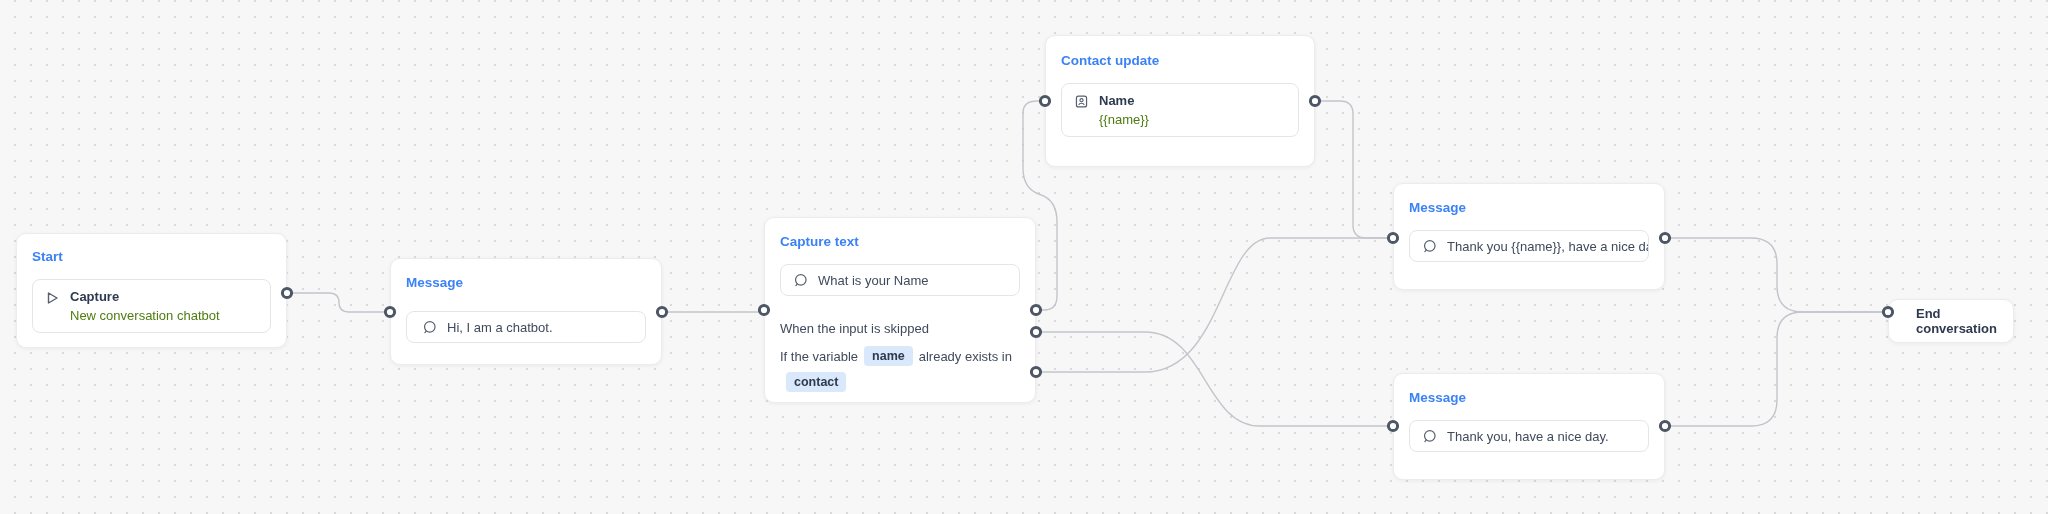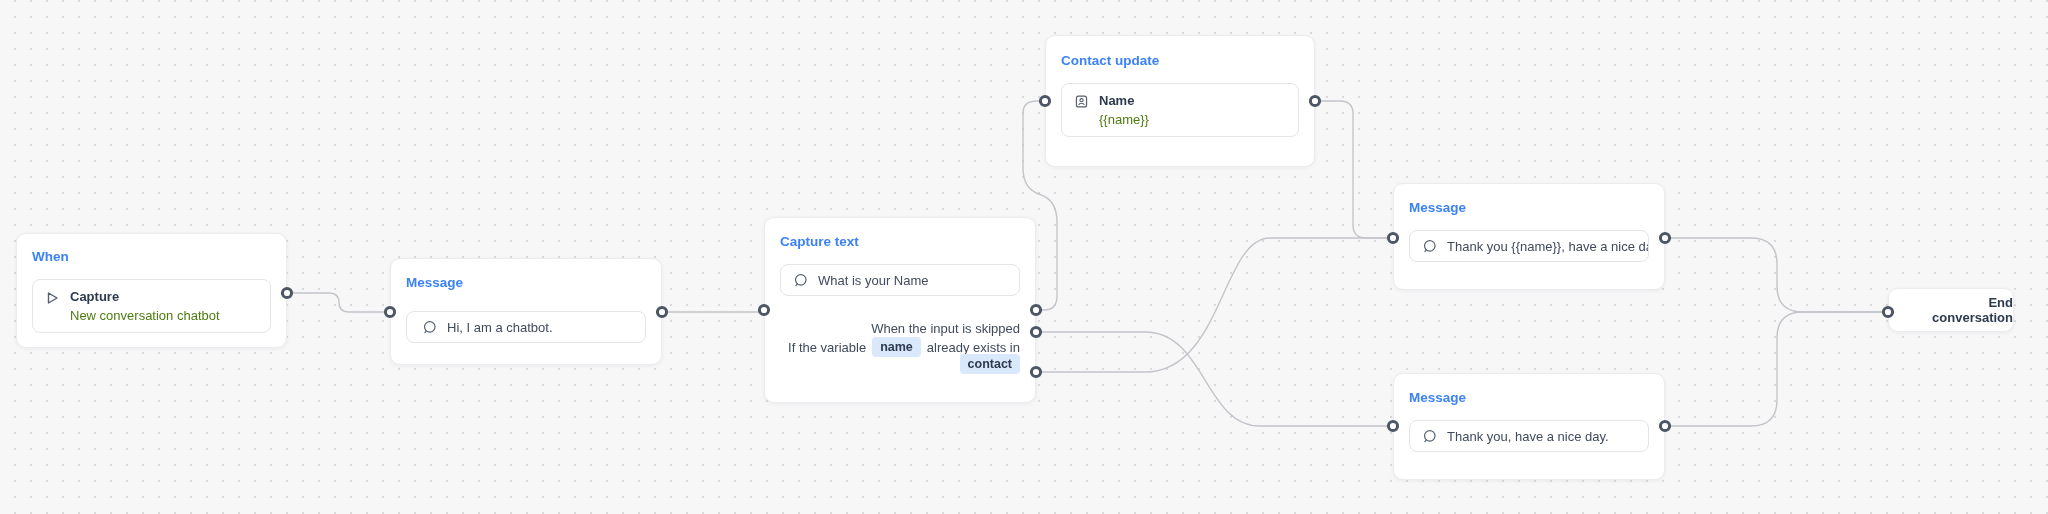--- a/index.html
+++ b/index.html
@@ -25,21 +25,21 @@
     border:1px solid #e4e5e9;border-radius:8px;padding:0 12px;height:32px;
     font-size:13px;color:#3f4a5c;white-space:nowrap;overflow:hidden;
   }
   .item.two-line{height:54px;align-items:flex-start;padding-top:9px;}
   .item .icon{flex:0 0 auto;display:inline-flex;color:#566070;}
   .item.two-line .icon{margin-top:1px;}
   .item-text{display:flex;flex-direction:column;gap:3px;}
   .item-label{font-weight:700;color:#2e3a4f;font-size:13px;line-height:16px;}
   .item-sub{font-weight:400;color:#4d7c0f;font-size:13px;line-height:16px;}
   .item-single{font-size:13px;color:#3f4a5c;}
-  .branches{margin-top:24px;display:flex;flex-direction:column;align-items:flex-end;}
+  .branches{margin-top:24px;display:flex;flex-direction:column;align-items:flex-start;gap:9px;}
   .branch-line{font-size:13px;color:#3f4a5c;line-height:17px;display:flex;align-items:center;}
   .pill{
     display:inline-block;background:#d9e8fb;color:#2e3a4f;font-weight:600;font-size:12.5px;
     border-radius:4px;padding:2.5px 8px;margin:0 6px;line-height:15px;
   }
   .pill.last{margin-right:0;}
   .end-node{
     position:absolute;background:#fff;border:1px solid #ececef;border-radius:10px;
     box-shadow:0 1px 4px rgba(25,32,56,.06);display:flex;align-items:center;
     font-size:13px;font-weight:700;color:#2e3a4f;padding-left:15px;
@@ -55,21 +55,21 @@
     <path d="M662 312 H764"></path>
     <path d="M1036 310 H1044 Q1057 310 1057 296 V222 Q1057 200 1040 194.5 Q1023 189 1023 168 V113 Q1023 101 1037 101 H1045"></path>
     <path d="M1315 101 H1340 Q1353 101 1353 114 V225 Q1353 238 1366 238 H1393"></path>
     <path d="M1036 332 H1145 C1205 332 1205 426 1260 426 H1393"></path>
     <path d="M1036 372 H1145 C1222 372 1222 238 1270 238 H1393"></path>
     <path d="M1665 238 H1751 Q1777 238 1777 264 V286 Q1777 312 1803 312 H1888"></path>
     <path d="M1665 426 H1751 Q1777 426 1777 400 V338 Q1777 312 1803 312 H1888"></path>
   </svg>
 
   <div class="node" style="left:16px;top:233px;width:271px;height:115px;padding-top:15px;">
-    <div class="node-title">When</div>
+    <div class="node-title">Start</div>
     <div class="item two-line">
       <span class="icon">
         <svg width="15" height="16" viewBox="0 0 15 16">
             <path d="M3.5 3 L12 8 L3.5 13 Z" fill="none" stroke="#566070" stroke-width="1.4" stroke-linejoin="round"></path>
           </svg>
       </span>
       <div class="item-text">
         <span class="item-label">Capture</span>
         <span class="item-sub">New conversation chatbot</span>
       </div>
@@ -151,21 +151,21 @@
       <span class="icon">
         <svg width="15" height="15" viewBox="0 0 16 16">
             <circle cx="8.3" cy="7.3" r="5.6" fill="none" stroke="#566070" stroke-width="1.3"></circle>
             <path d="M4.6 11.6 L3.1 13.4" stroke="#566070" stroke-width="1.3" stroke-linecap="round" fill="none"></path>
           </svg>
       </span>
       <span class="item-single">Thank you, have a nice day.</span>
     </div>
   </div>
 
-  <div class="end-node" style="left:1888px;top:288px;width:126px;height:44px;text-align:right;">
+  <div class="end-node" style="left:1888px;top:299px;width:126px;height:44px;">
     <span style="margin-left:12px;">End conversation</span>
   </div>
 
   <svg class="layer ports" width="2048" height="514">
     <circle cx="287" cy="293" r="4.6"></circle>
     <circle cx="390" cy="312" r="4.6"></circle>
     <circle cx="662" cy="312" r="4.6"></circle>
     <circle cx="764" cy="310" r="4.6"></circle>
     <circle cx="1036" cy="310" r="4.6"></circle>
     <circle cx="1036" cy="332" r="4.6"></circle>

